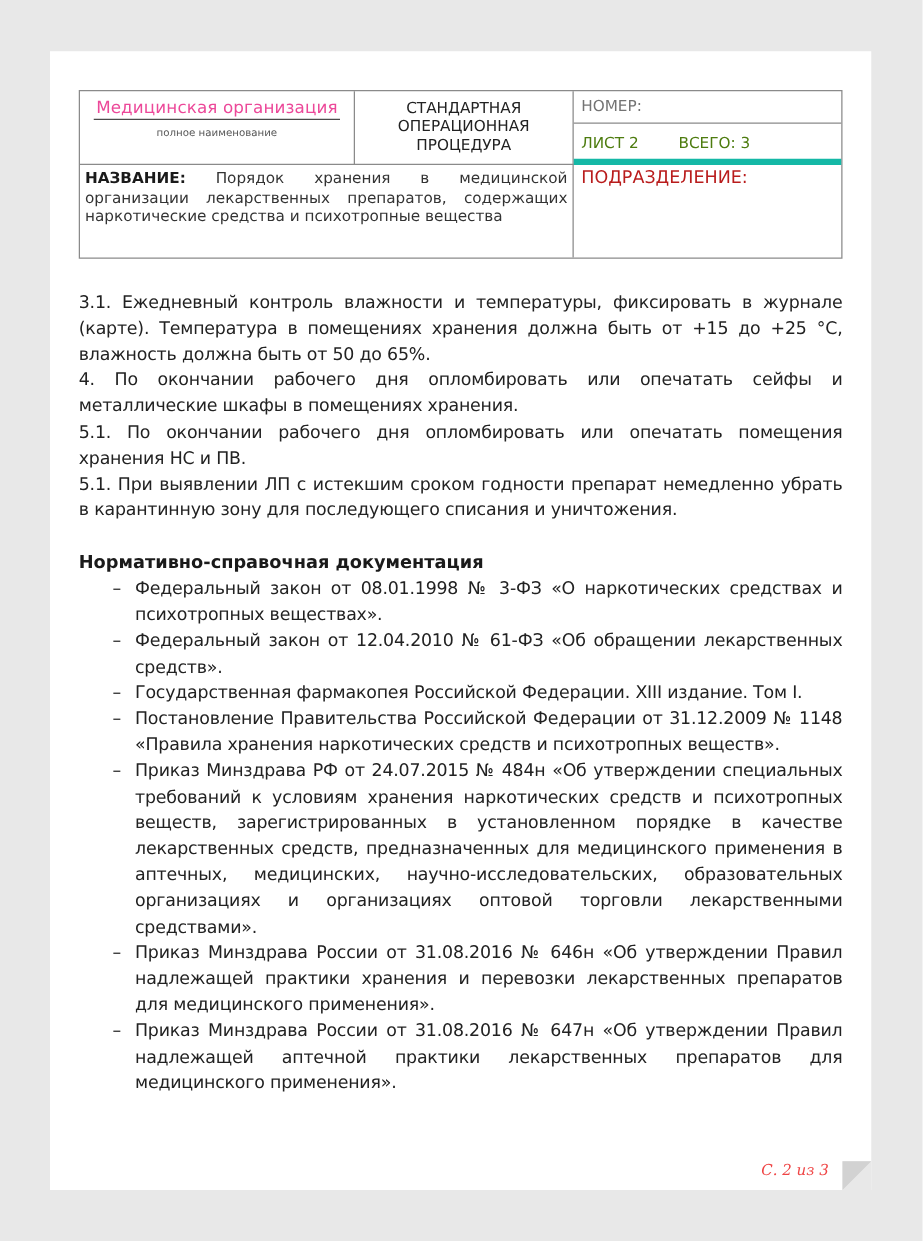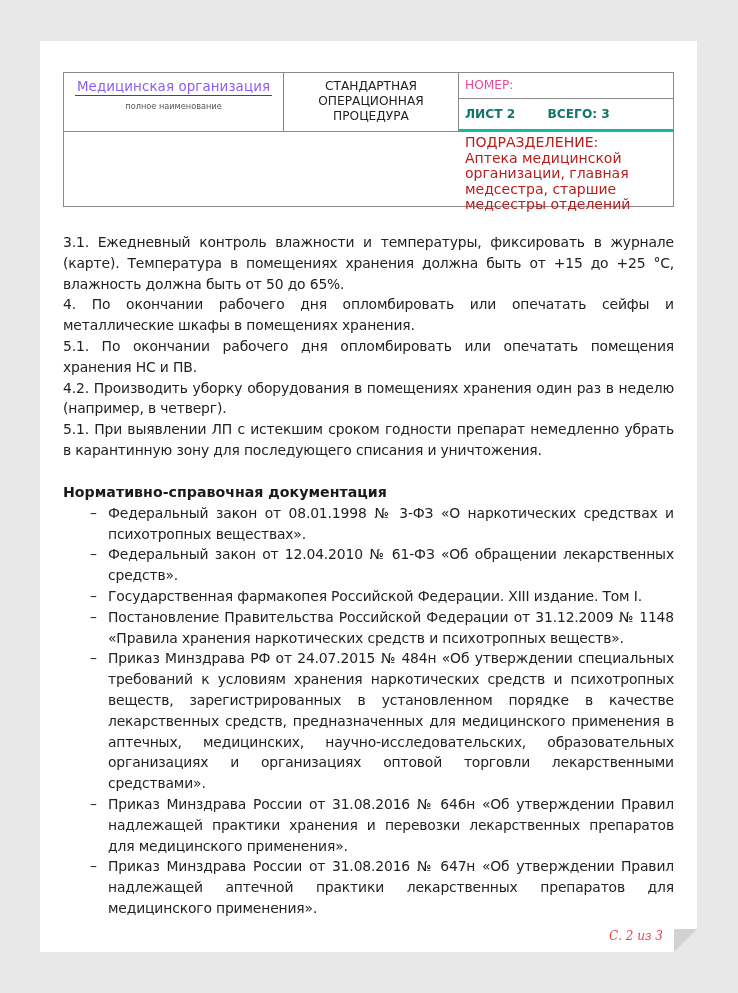--- a/index.html
+++ b/index.html
@@ -29,25 +29,25 @@
   .hdr {
     position: absolute;
     left: 23px; top: 31px;
     width: 611px; height: 135px;
     border: 1px solid #8a8a8a;
     box-sizing: border-box;
     font-size: 12.2px;
   }
   .hdr .cell { position: absolute; box-sizing: border-box; }
   .c-org { left: 0; top: 0; width: 220px; height: 59px; border-right: 1px solid #8a8a8a; border-bottom: 1px solid #8a8a8a; text-align: center; }
-  .c-org .org-name { display: inline-block; margin-top: 6px; font-size: 13.4px; color: #8b5cf6; border-bottom: 1px solid #4a4a4a; padding: 0 2px 1px; letter-spacing: 0.1px; }
+  .c-org .org-name { display: inline-block; margin-top: 6px; font-size: 13.4px; color: #ec4899; border-bottom: 1px solid #4a4a4a; padding: 0 2px 1px; letter-spacing: 0.1px; }
   .c-org .org-sub { display: block; font-size: 8.2px; color: #555; margin-top: 5px; }
   .c-sop { left: 220px; top: 0; width: 175px; height: 59px; border-right: 1px solid #8a8a8a; border-bottom: 1px solid #8a8a8a; text-align: center; font-weight: normal; font-size: 12.2px; line-height: 15px; padding-top: 6px; color: #222; }
-  .c-num { left: 395px; top: 0; width: 214px; height: 26px; border-bottom: 1px solid #8a8a8a; padding: 5px 0 0 6px; color: #ec4899; }
-  .c-sheet { left: 395px; top: 26px; width: 214px; height: 33px; border-bottom: 3px solid #14b8a6; padding: 8px 0 0 6px; color: #0f766e; font-weight: bold; }
+  .c-num { left: 395px; top: 0; width: 214px; height: 26px; border-bottom: 1px solid #8a8a8a; padding: 5px 0 0 6px; color: #737373; }
+  .c-sheet { left: 395px; top: 26px; width: 214px; height: 33px; border-bottom: 5px solid #14b8a6; padding: 8px 0 0 6px; color: #4d7c0f; }
   .c-sheet .total { margin-left: 28px; }
   .c-name { left: 0; top: 59px; width: 395px; height: 74px; border-right: 1px solid #8a8a8a; padding: 3px 4px 0 4px; line-height: 15.5px; font-size: 12.2px; color: #333; text-align: justify; }
   .c-name b { color: #1a1a1a; }
   .c-dept { left: 395px; top: 59px; width: 214px; height: 74px; padding: 3px 4px 0 6px; line-height: 15.5px; font-size: 14px; color: #b91c1c; }
   
   .content {
     position: absolute;
     left: 23px; top: 191px;
     width: 611px;
     font-size: 13.9px;
@@ -84,31 +84,33 @@
       <div>ОПЕРАЦИОННАЯ</div>
       <div>ПРОЦЕДУРА</div>
     </div>
     <div class="cell c-num">
       <span>НОМЕР:</span>
     </div>
     <div class="cell c-sheet">
       <span>ЛИСТ 2</span>
       <span class="total">ВСЕГО: 3</span>
     </div>
+    <div class="cell c-name">
+      <b>НАЗВАНИЕ:</b>
+      <span>Порядок хранения в медицинской организации лекарственных препаратов, содержащих наркотические средства и психотропные вещества</span>
+    </div>
     <div class="cell c-dept">
       <div>ПОДРАЗДЕЛЕНИЕ:</div>
-      <div>Аптека медицинской организации, главная медсестра, старшие медсестры отделений</div>
     </div>
   </div>
 
   <div class="content">
     <p>3.1. Ежедневный контроль влажности и температуры, фиксировать в журнале (карте). Температура в помещениях хранения должна быть от +15 до +25 °С, влажность должна быть от 50 до 65%.</p>
     <p>4. По окончании рабочего дня опломбировать или опечатать сейфы и металлические шкафы в помещениях хранения.</p>
     <p>5.1. По окончании рабочего дня опломбировать или опечатать помещения хранения НС и ПВ.</p>
-    <p>4.2. Производить уборку оборудования в помещениях хранения один раз в неделю (например, в четверг).</p>
     <p>5.1. При выявлении ЛП с истекшим сроком годности препарат немедленно убрать в карантинную зону для последующего списания и уничтожения.</p>
 
     <h2 class="refs-title">Нормативно-справочная документация</h2>
     <ul class="refs">
       <li><span class="dash">–</span><span>Федеральный закон от 08.01.1998 № 3-ФЗ «О наркотических средствах и психотропных веществах».</span></li>
       <li><span class="dash">–</span><span>Федеральный закон от 12.04.2010 № 61-ФЗ «Об обращении лекарственных средств».</span></li>
       <li><span class="dash">–</span><span>Государственная фармакопея Российской Федерации. XIII издание. Том I.</span></li>
       <li><span class="dash">–</span><span>Постановление Правительства Российской Федерации от 31.12.2009 № 1148 «Правила хранения наркотических средств и психотропных веществ».</span></li>
       <li><span class="dash">–</span><span>Приказ Минздрава РФ от 24.07.2015 № 484н «Об утверждении специальных требований к условиям хранения наркотических средств и психотропных веществ, зарегистрированных в установленном порядке в качестве лекарственных средств, предназначенных для медицинского применения в аптечных, медицинских, научно-исследовательских, образовательных организациях и организациях оптовой торговли лекарственными средствами».</span></li>
       <li><span class="dash">–</span><span>Приказ Минздрава России от 31.08.2016 № 646н «Об утверждении Правил надлежащей практики хранения и перевозки лекарственных препаратов для медицинского применения».</span></li>

